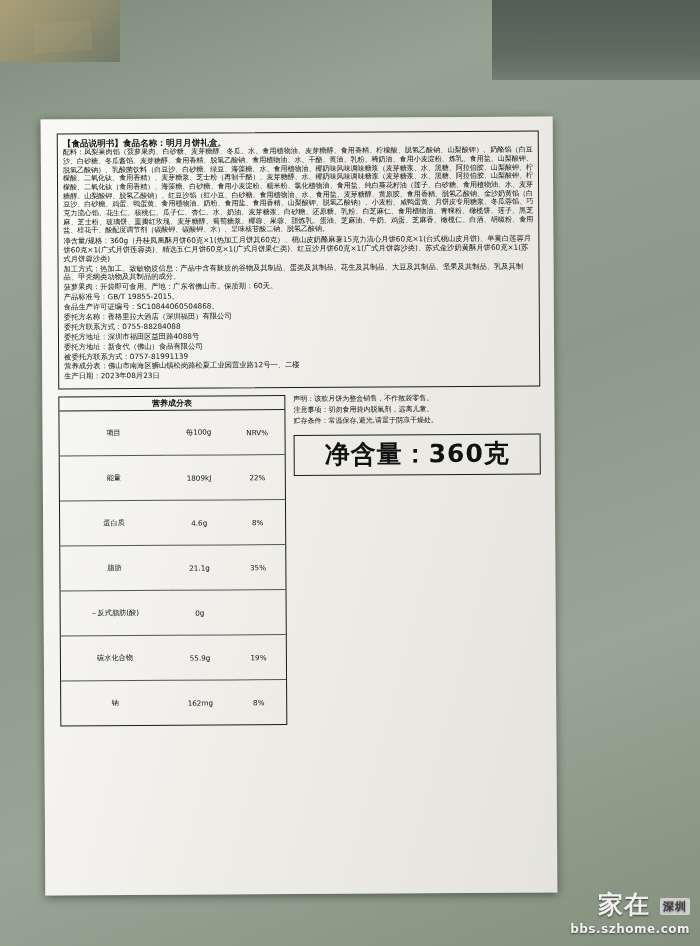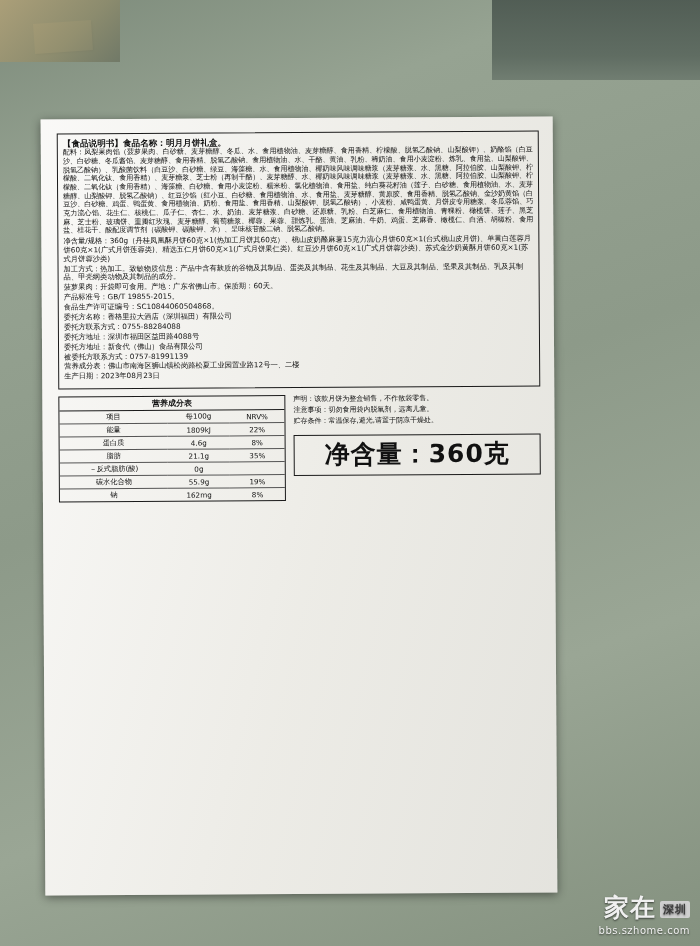--- a/index.html
+++ b/index.html
@@ -65,21 +65,21 @@
     display:flex;gap:8px;margin-top:7px;align-items:flex-start;
   }
   .nutri{
     width:225px;border:1px solid #1b1b1b;
   }
   .nutri .cap{
     text-align:center;font-size:8px;font-weight:bold;padding:1px 0;border-bottom:1px solid #1b1b1b;
   }
   table.nt{width:100%;border-collapse:collapse;font-size:7.2px;}
   table.nt td,table.nt th{
-    border-top:1px solid #555;padding:1px 3px;font-weight:normal;text-align:center;
+    border-top:1px solid #555;padding:17px 3px;font-weight:normal;text-align:center;
   }
   table.nt tr:first-child td{border-top:none;}
   table.nt td.l{text-align:center;}
   .right{
     flex:1;display:flex;flex-direction:column;gap:3px;
   }
   .notes{font-size:7px;line-height:1.35;}
   .notes p{margin:0 0 1.5px 0;}
   .netwrap{
     border:1px solid #1b1b1b;margin-top:4px;padding:2px 4px 4px 4px;
@@ -89,23 +89,23 @@
     font-size:25px;font-weight:bold;letter-spacing:1px;white-space:nowrap;
   }
   
   .wm{
     position:absolute;right:10px;bottom:10px;text-align:right;color:#f0f0f0;
     text-shadow:0 1px 2px rgba(0,0,0,.6);
   }
   .wm .t{font-size:25px;font-weight:bold;letter-spacing:1px;}
   .wm .t .sq{
     display:inline-block;background:#cfcfcf;color:#3a3a3a;font-size:11px;
-    padding:1px 3px;vertical-align:middle;margin-left:4px;border-radius:2px;
-  }
-  .wm .u{font-size:10px;letter-spacing:.5px;margin-top:1px;}
+    padding:1px 3px;vertical-align:middle;margin-left:10px;border-radius:2px;
+  }
+  .wm .u{font-size:12px;letter-spacing:.5px;margin-top:1px;font-weight:bold;}
 </style>
 </head>
 <body>
 
 <div id="photo">
   <div class="torn"></div>
 
   <div id="label">
     <div class="inner">
 

